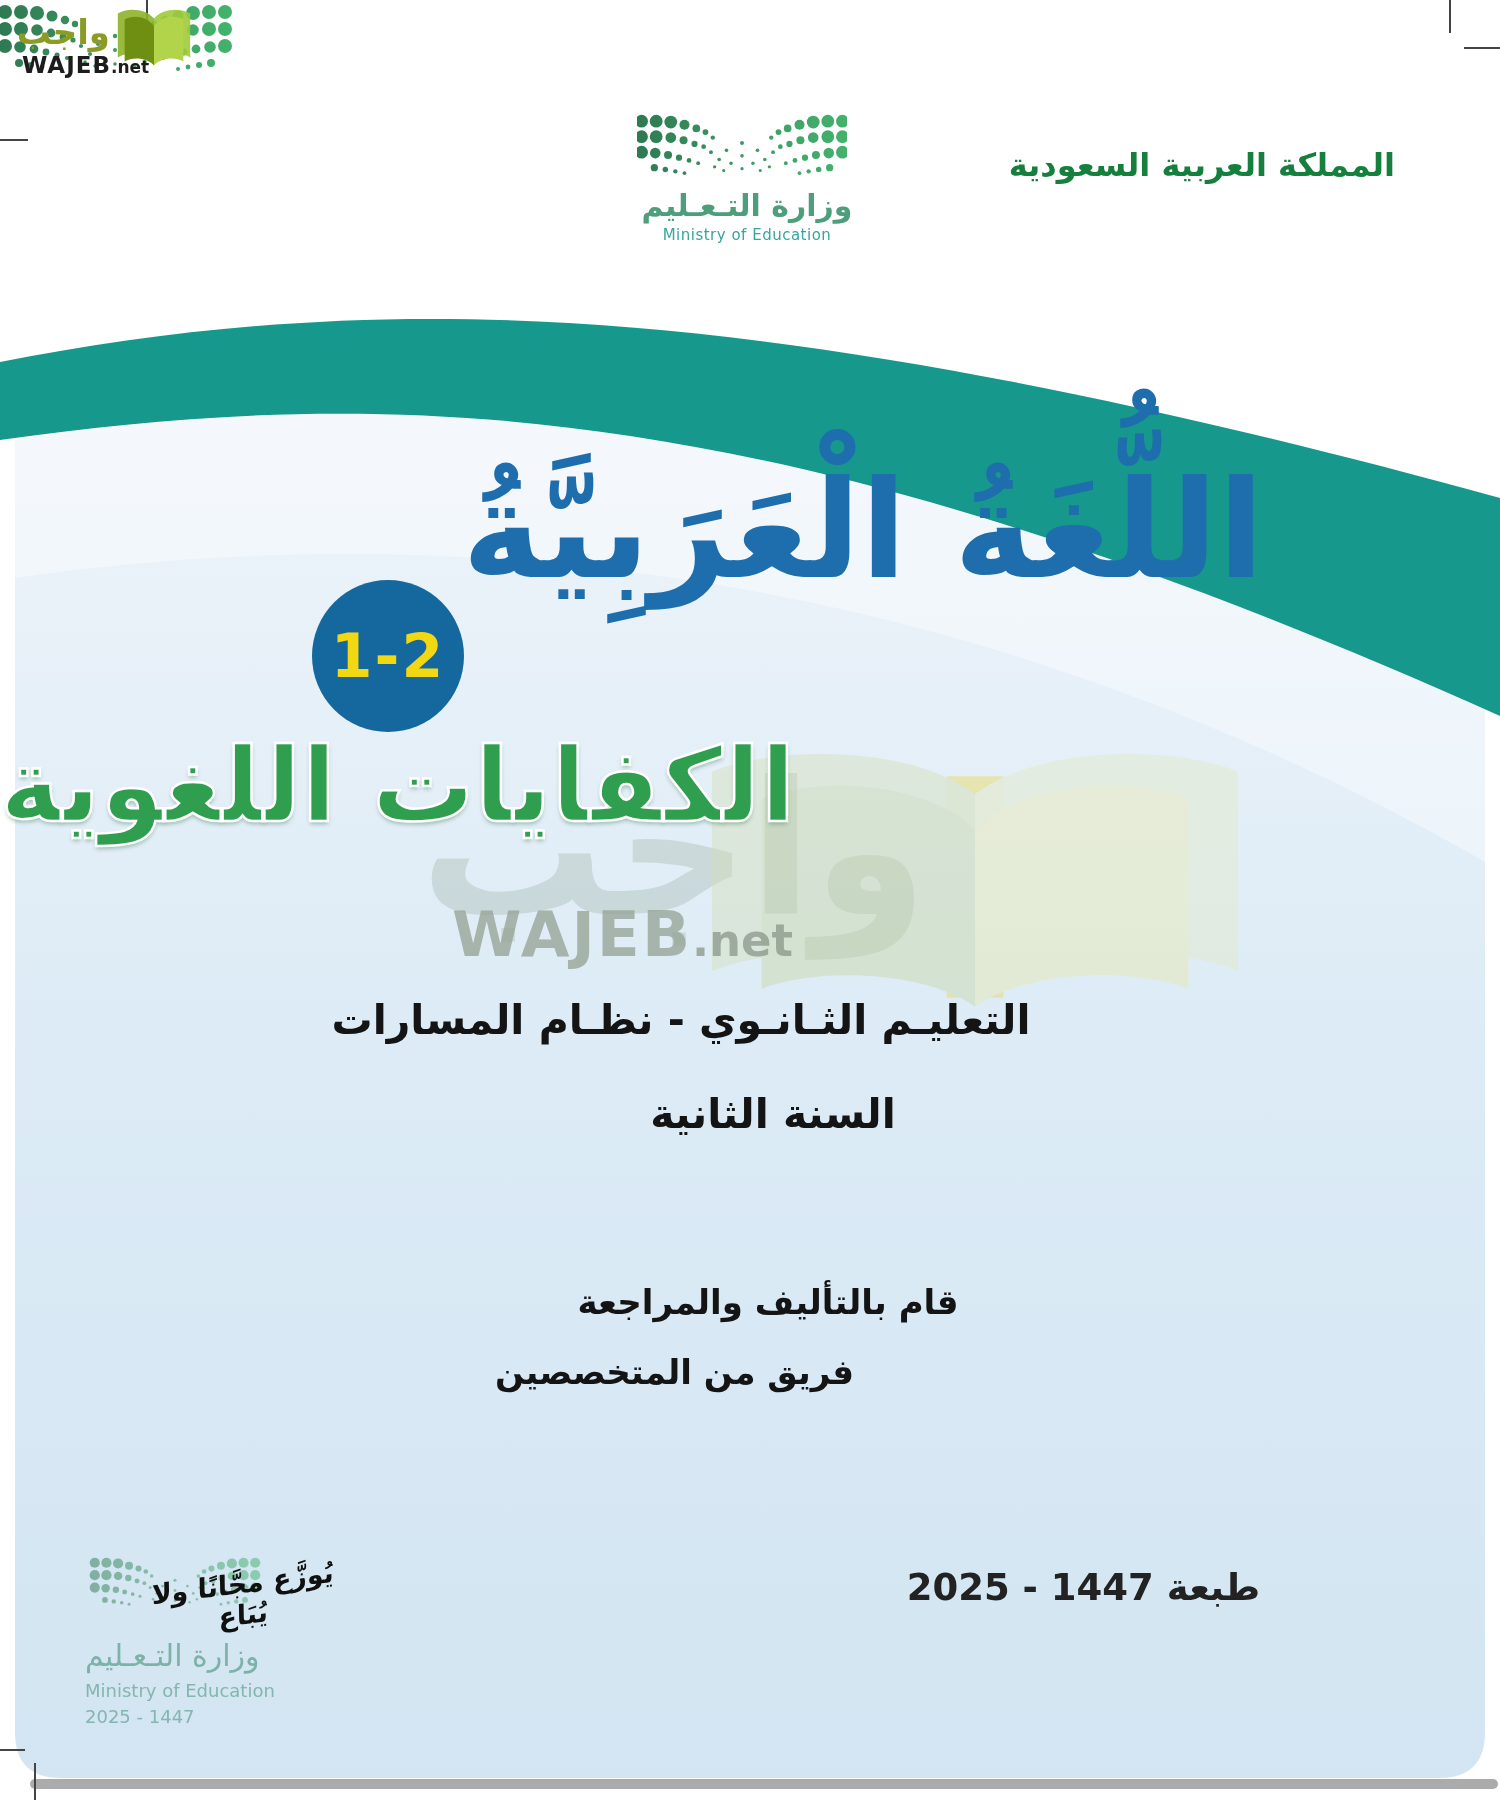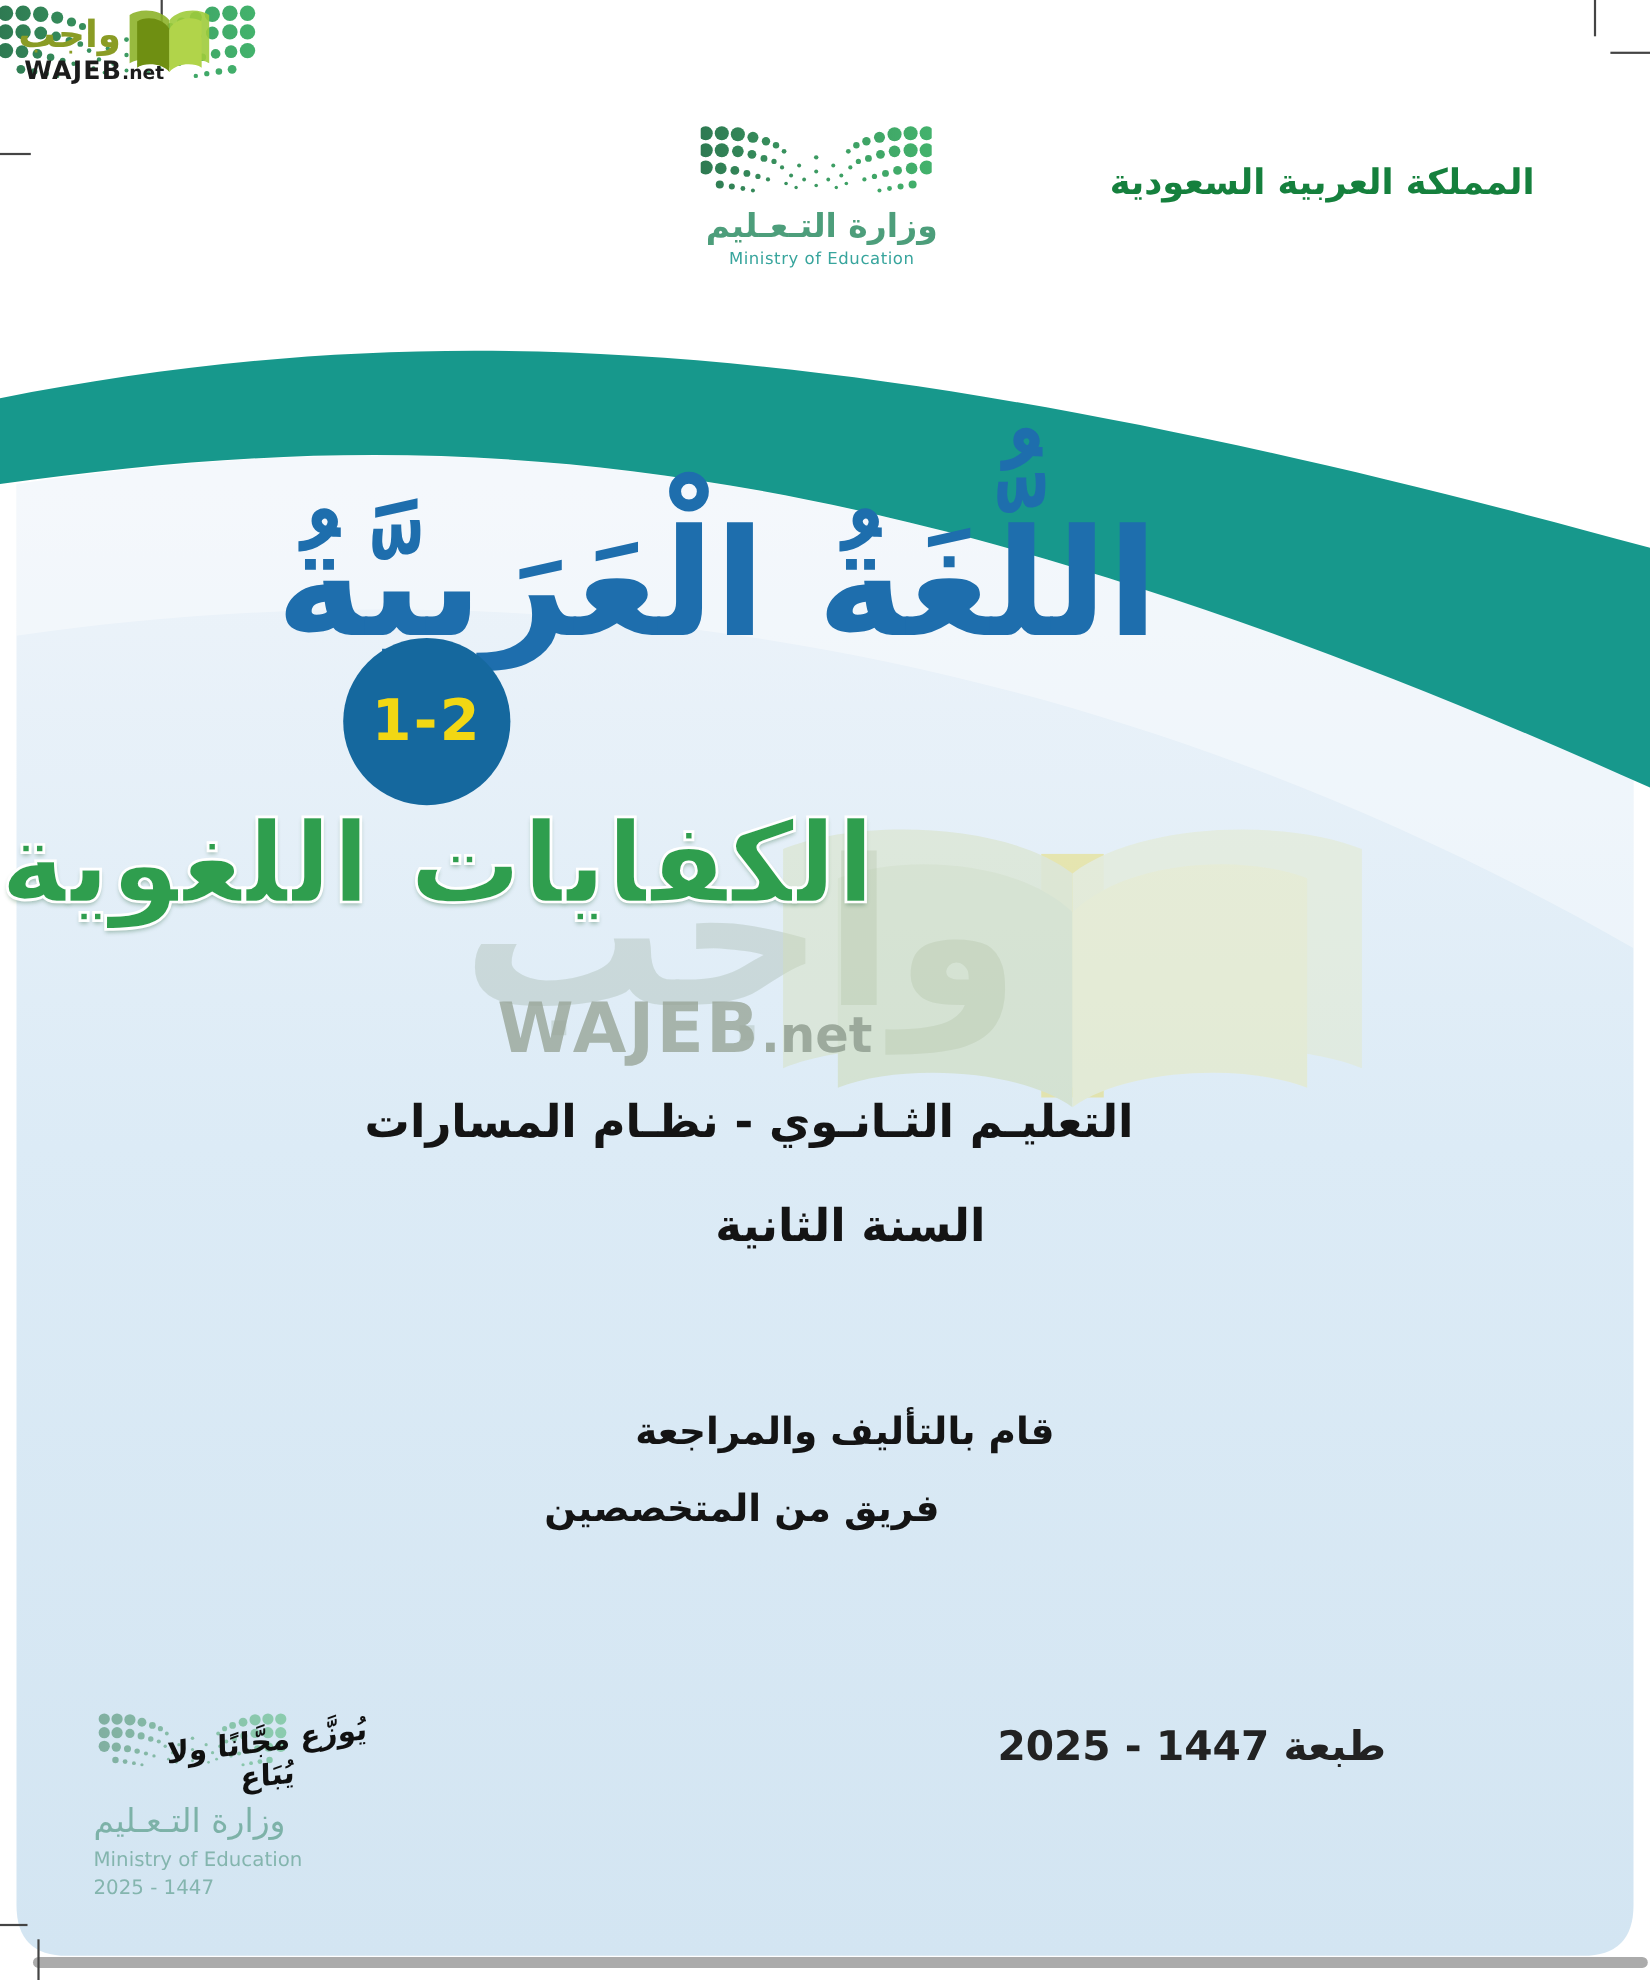--- a/index.html
+++ b/index.html
@@ -22,25 +22,25 @@
   
   .decree{left:108px;top:152px;width:420px;text-align:center;font-size:24px;font-weight:bold;
           color:#141414;line-height:44px;direction:rtl;letter-spacing:.5px;z-index:6;}
   .moe-dots-header{left:637px;top:110px;z-index:6;}
   .moe-wordmark{left:592px;top:188px;width:310px;text-align:center;font-size:30px;font-weight:bold;
                 color:#4d9e7b;direction:rtl;z-index:6;}
   .moe-english{left:592px;top:226px;width:310px;text-align:center;font-size:15px;
                color:#38a59d;letter-spacing:.5px;z-index:6;}
   .kingdom{right:105px;top:146px;font-size:32px;font-weight:bold;color:#2ba1a1;direction:rtl;z-index:6;}
   
-  .main-title{left:0;top:452px;width:1264px;text-align:center;font-size:135px;font-weight:bold;
-              color:#1e6ead;direction:rtl;z-index:3;padding-left:20px;}
+  .main-title{left:0;top:452px;width:1264px;text-align:right;font-size:135px;font-weight:bold;
+              color:#1e6ead;direction:rtl;z-index:3;}
   .badge{left:312px;top:580px;width:152px;height:152px;border-radius:50%;
          display:flex;align-items:center;justify-content:center;z-index:4;}
-  .badge span{font-size:52px;font-weight:bold;letter-spacing:2px;}
+  .badge span{font-size:60px;font-weight:bold;letter-spacing:2px;}
   .subtitle{left:0;top:726px;width:1380px;text-align:left;font-size:102px;font-weight:bold;
             direction:rtl;z-index:3;-webkit-text-stroke:2.5px #ffffff;
             text-shadow:0 3px 4px rgba(20,90,40,.35);}
   .stage-line{left:0;top:972px;width:1362px;text-align:center;font-size:41px;font-weight:bold;
               color:#141414;direction:rtl;z-index:3;margin-top:24px;}
   .year-line{left:0;top:1090px;width:1500px;text-align:center;font-size:41px;font-weight:bold;
              color:#141414;direction:rtl;z-index:3;margin-left:23px;}
   .auth1{left:18px;top:1282px;width:1500px;text-align:center;font-size:34px;font-weight:bold;
          color:#141414;direction:rtl;z-index:3;}
   .auth2{left:0;top:1352px;width:1349px;text-align:center;font-size:34px;font-weight:bold;

